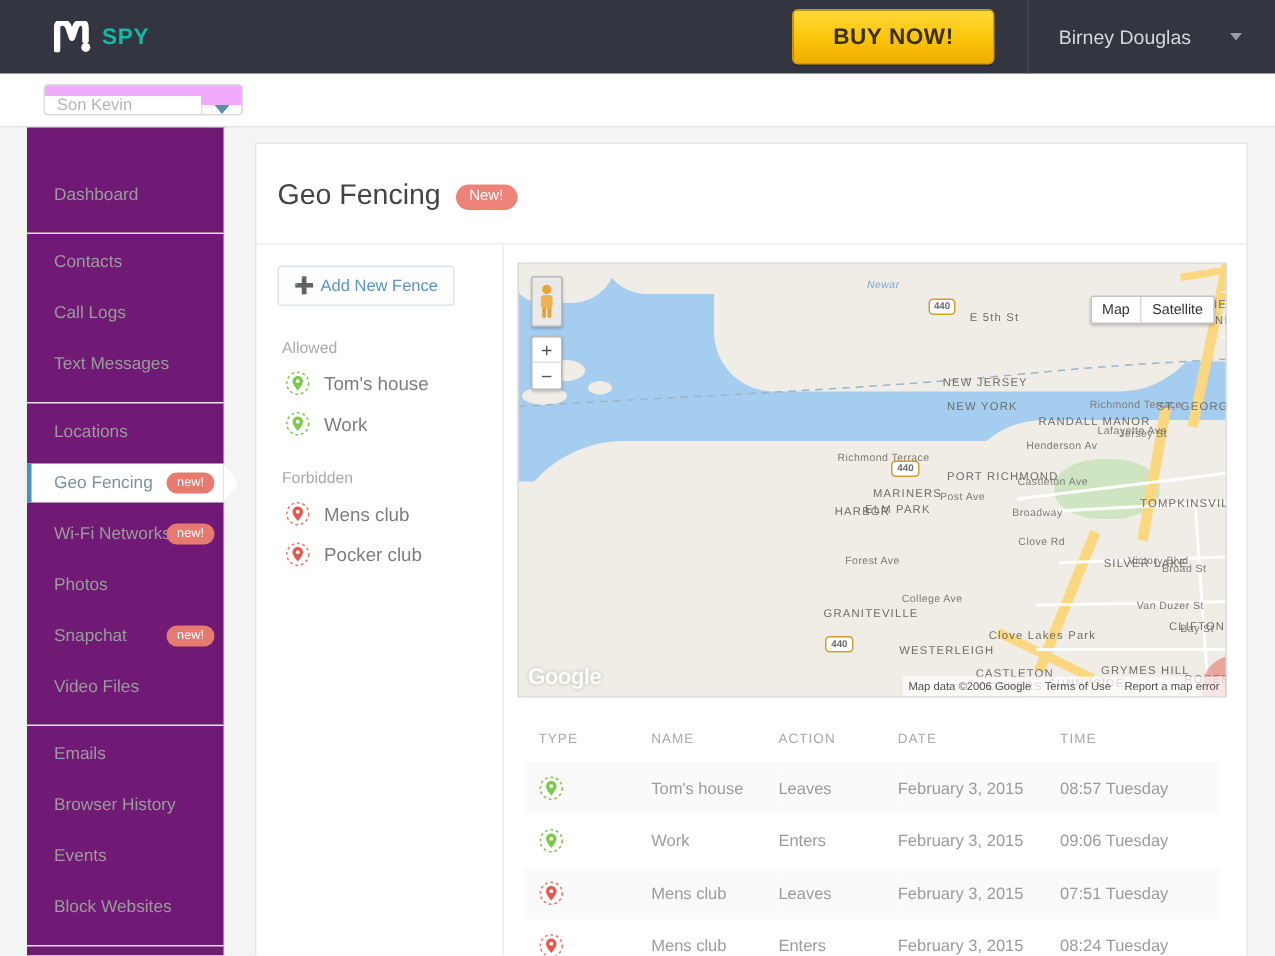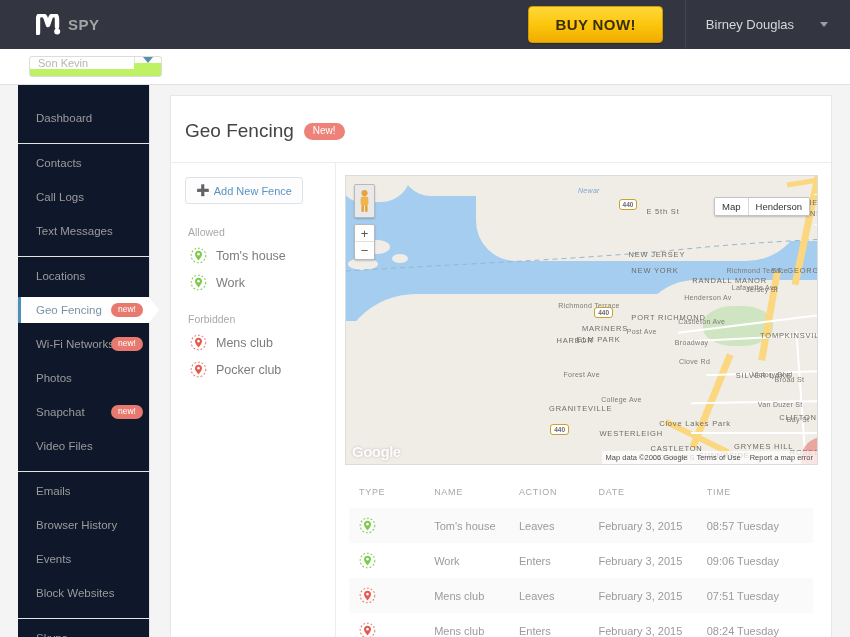--- a/index.html
+++ b/index.html
@@ -15,21 +15,21 @@
   .topbar {
     height: 49px; background: #333640; display: flex; align-items: center;
     position: relative;
   }
   .logo-wrap { display: flex; align-items: center; margin-left: 36px; gap: 7px; }
   .logo-mark {
     width: 25px; height: 21px; position: relative;
   }
   .logo-mark svg { display: block; }
   .logo-text {
-    color: #a3a3a3; font-size: 15px; font-weight: bold; letter-spacing: .5px;
+    color: #14b8a6; font-size: 15px; font-weight: bold; letter-spacing: .5px;
   }
   .topbar-right {
     margin-left: auto; display: flex; align-items: center; height: 100%; border-radius: 13px;
   }
   .buy-now {
     background: linear-gradient(to bottom, #ffd83a 0%, #fcc60d 50%, #f0ad00 100%);
     border: 1px solid #d49a00;
     border-radius: 4px;
     color: #3a2e05; font-weight: bold; font-size: 15px;
     padding: 9px 26px; letter-spacing: .4px; cursor: pointer;
@@ -44,44 +44,44 @@
     width: 0; height: 0; border-left: 4px solid transparent;
     border-right: 4px solid transparent; border-top: 5px solid #9a9da6;
   }
 
   
   .subbar {
     height: 36px; background: #fff; border-bottom: 1px solid #e2e2e2;
     display: flex; align-items: center;
   }
   .select-box {
-    margin-left: 29px; display: flex; align-items: flex-start;
-    border: 1px solid #dcdcdc; border-radius: 3px; background: #bef264; height: 21px;
+    margin-left: 29px; display: flex; align-items: flex-end;
+    border: 1px solid #dcdcdc; border-radius: 3px; background: #f0abfc; height: 21px;
     overflow: hidden;
   }
   .select-value {
     width: 104px; font-size: 11px; color: #b5b5b5; display: flex; align-items: center;
     padding-left: 8px; background: #fff;
   }
   .select-arrow {
     width: 27px; border-left: 1px solid #e3e3e3; display: flex;
     align-items: center; justify-content: center; background: #fdfdfd; cursor: pointer;
   }
   .select-arrow i {
     width: 0; height: 0; border-left: 5px solid transparent;
     border-right: 5px solid transparent; border-top: 6px solid #5a8fa8;
   }
 
   
   .body-area { display: flex; height: 552px; }
 
   
   .sidebar {
-    width: 132px; margin-left: 18px; background: #0f172a;
-    border-right: 1px solid #e4e4e4; padding-top: 14px; position: relative;
+    width: 132px; margin-left: 18px; background: #701a75;
+    border-right: 1px solid #e4e4e4; padding-top: 26px; position: relative;
     flex: none;
   }
   .nav-group { padding: 6px 0 10px 0; }
   .nav-group + .nav-group { border-top: 1px solid #e4e4e4; }
   .nav-item {
     position: relative; height: 26px; display: flex; align-items: center;
     padding-left: 18px; font-size: 11.5px; color: #9b9b9b; cursor: pointer;
     margin-bottom: 8px;
   }
   .nav-item:last-child { margin-bottom: 2px; }
@@ -428,21 +428,21 @@
                     <rect x="3.4" y="16" width="2.6" height="7" rx="1.1" fill="#e8a33d"></rect>
                     <rect x="7" y="16" width="2.6" height="7" rx="1.1" fill="#e8a33d"></rect>
                   </svg>
                 </div>
                 <div class="zoom-ctrl">
                   <div>+</div>
                   <div>−</div>
                 </div>
                 <div class="map-ctrl-type">
                   <div>Map</div>
-                  <div>Henderson</div>
+                  <div>Satellite</div>
                 </div>
 
                 <div class="google-wm">Google</div>
                 <div class="map-attrib">
                   <span>Map data ©2006 Google</span>
                   <span>Terms of Use</span>
                   <span>Report a map error</span>
                 </div>
               <div class="maplabel water-lbl" style="left: 232px; top: 11px;">Newar</div>
                   <div class="maplabel place" style="left: 300.44px; top: 31px;">E 5th St</div>

